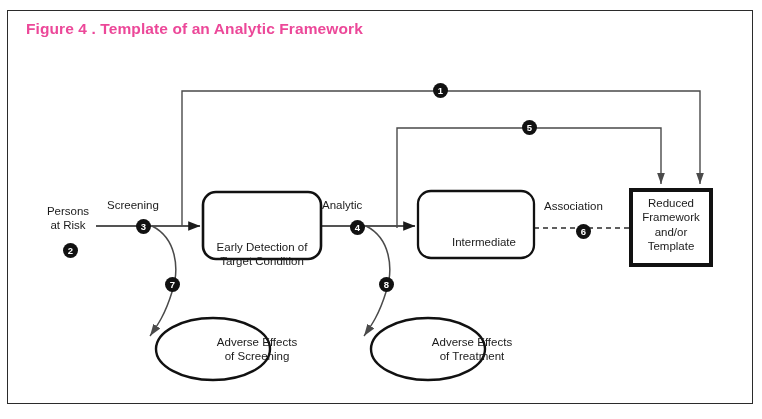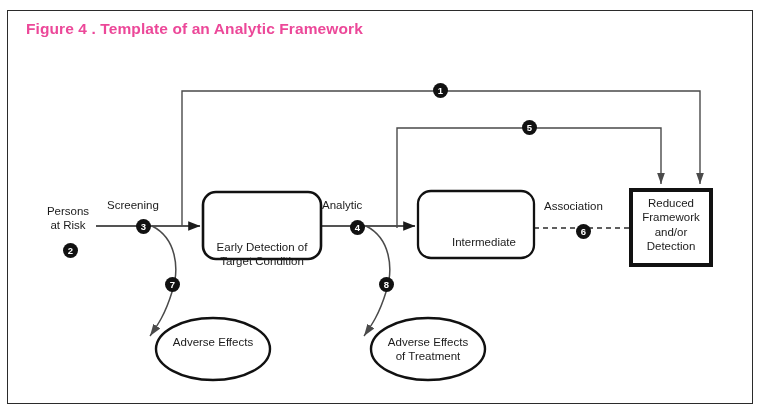--- a/index.html
+++ b/index.html
@@ -43,21 +43,21 @@
     height: 419px;
   }
   .node-label {
     position: absolute;
     text-align: center;
     color: #1b1b1b;
     line-height: 1.18;
     pointer-events: none;
   }
   .box-label { font-size: 11.5px; }
-  .ell-label { font-size: 11.5px; }
+  .ell-label { font-size: 11.5px; padding-left: 44px; }
   .edge-label {
     position: absolute;
     text-align: left;
     font-size: 11.5px;
     color: #1b1b1b;
     white-space: nowrap;
   }
   .src-label {
     position: absolute;
     text-align: center;
@@ -134,25 +134,26 @@
   </div>
 
   <div class="node-label box-label" style="left:418px; top:212px; width:132px;margin-top:24px;">
     <div>Intermediate</div>
   </div>
 
   <div class="node-label box-label" style="left:631px; top:196px; width:80px; line-height:1.24;">
     <div>Reduced</div>
     <div>Framework</div>
     <div>and/or</div>
-    <div>Detection</div>
+    <div>Template</div>
   </div>
 
   <div class="node-label ell-label" style="left:156px; top:336px; width:114px;">
     <div>Adverse Effects</div>
+    <div>of Screening</div>
   </div>
 
   <div class="node-label ell-label" style="left:371px; top:336px; width:114px;">
     <div>Adverse Effects</div>
     <div>of Treatment</div>
   </div>
 
   <div class="edge-label" style="left:107px; top:199px; width:72px;">Screening</div>
   <div class="edge-label" style="left:322px; top:199px; width:72px;">Analytic</div>
   <div class="edge-label" style="left:544px; top:200px; width:78px;">Association</div>

